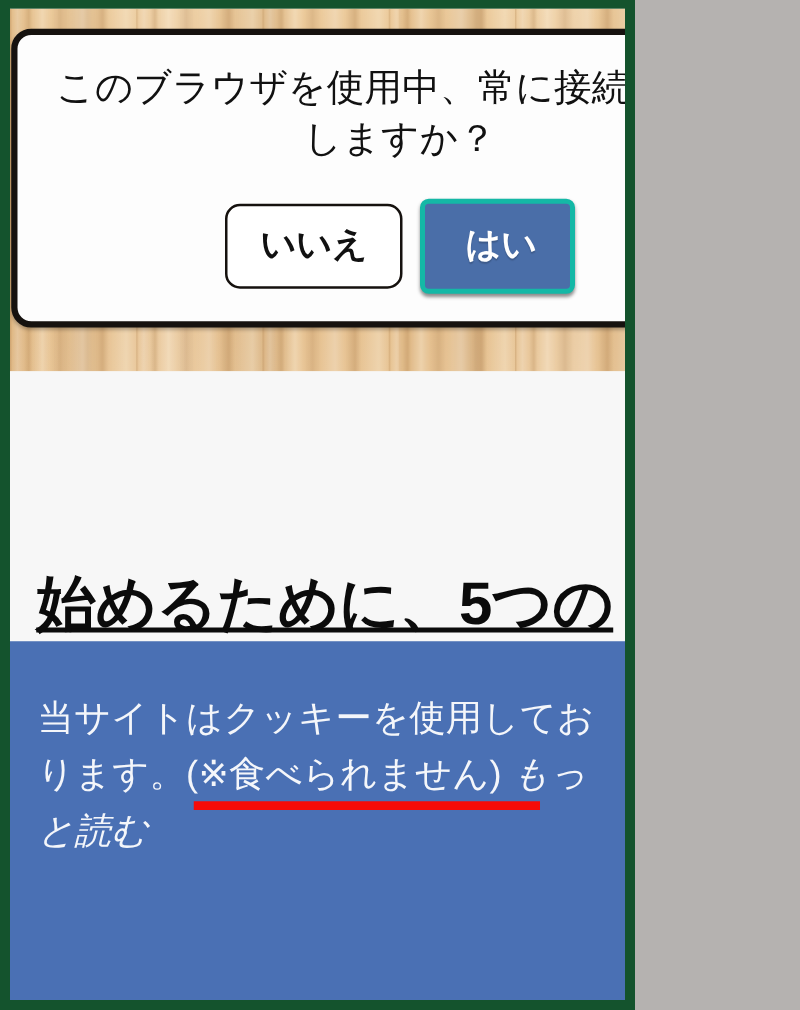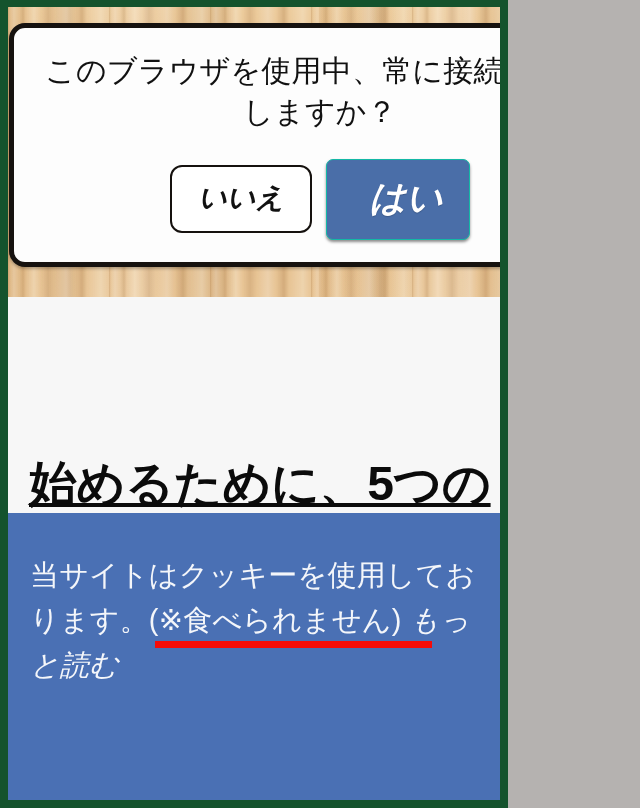--- a/index.html
+++ b/index.html
@@ -89,41 +89,40 @@
     align-items: center;
     gap: 14px;
     margin-top: 26px;
   }
 
   .btn {
     font-family: "Liberation Sans", "DejaVu Sans", sans-serif;
     font-weight: bold;
     cursor: pointer;
     box-sizing: border-box;
-    font-style: italic;
   }
 
   .btn-no {
     background: #ffffff;
     color: #111;
     border: 2.5px solid #15110e;
     border-radius: 12px;
     font-size: 28px;
     padding: 12px 26px 14px 26px;
     min-width: 136px;
     text-align: center;
   }
 
   .btn-yes {
     background: #4a6ea8;
     color: #ffffff;
-    border: 1px solid #14b8a6;
+    border: 4px solid #14b8a6;
     border-radius: 7px;
-    font-size: 36px;
-    padding: 14px 26px 16px 42px;
+    font-size: 28px;
+    padding: 14px 26px 16px 32px;
     min-width: 105px;
     text-align: center;
     box-shadow: 0 2px 3px rgba(0,0,0,.45);
     text-shadow: 0 1px 1px rgba(0,0,0,.18);
   }
 
   
   .content {
     position: absolute;
     left: 0;

